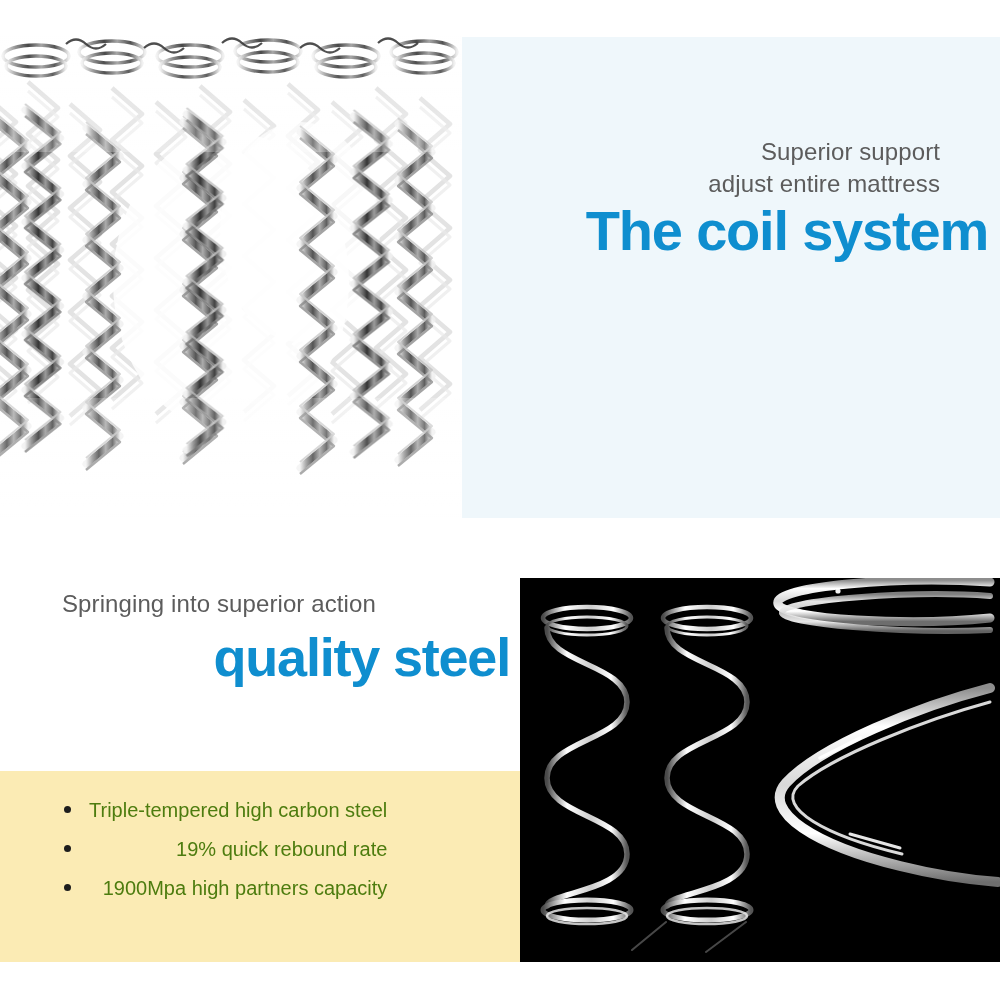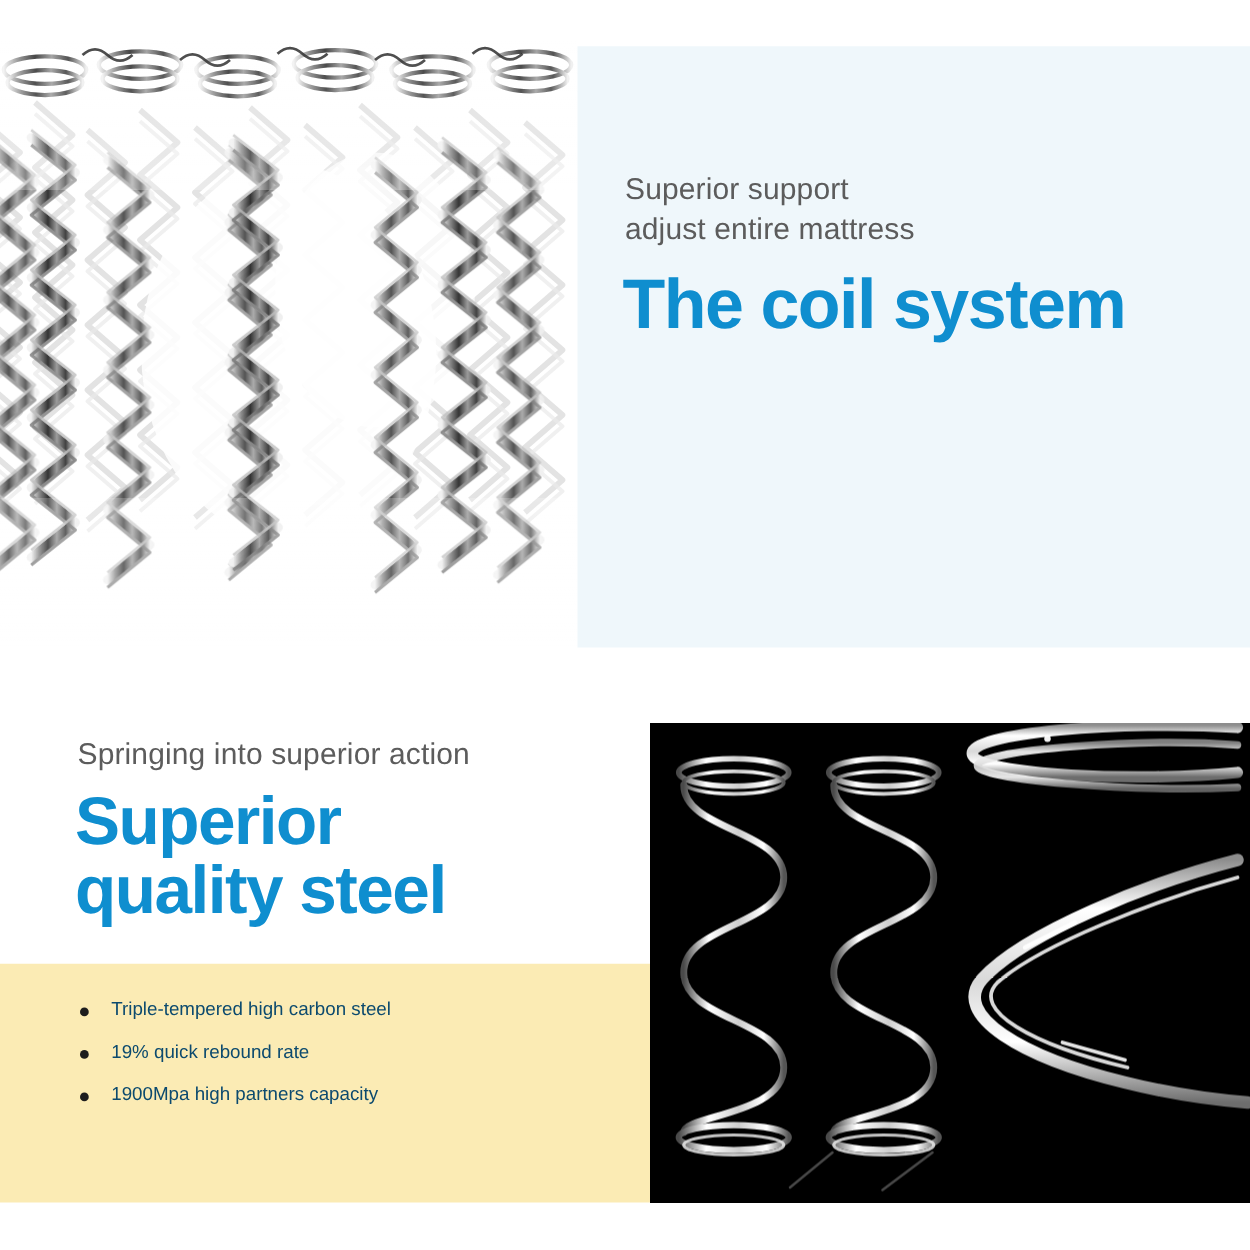--- a/index.html
+++ b/index.html
@@ -13,20 +13,21 @@
     font-family: "Liberation Sans", sans-serif;
     overflow: hidden;
     position: relative;
   }
 
   .page {
     position: relative;
     width: 1000px;
     height: 1000px;
     background: #ffffff;
+    text-align: right;
   }
 
   
   .top-section {
     position: absolute;
     left: 0;
     top: 0;
     width: 1000px;
     height: 518px;
   }
@@ -60,21 +61,21 @@
     color: #5c5c5c;
     font-size: 24px;
     line-height: 1.35;
     font-weight: 400;
     letter-spacing: 0.1px;
   }
 
   .headline-blue {
     position: absolute;
     left: 36px;
-    top: 178px;
+    top: 166px;
     width: 490px;
     color: #0f8ecf;
     font-size: 56px;
     line-height: 1.0;
     font-weight: 700;
     letter-spacing: -1.2px;
   }
 
   .body-copy {
     position: absolute;
@@ -142,22 +143,22 @@
     position: absolute;
     left: 60px;
     top: 29px;
     margin: 0;
     padding: 0;
     list-style: none;
   }
   .feature-list li {
     position: relative;
     padding-left: 29px;
-    color: #0c4a6e;
-    font-size: 15px;
+    color: #4d7c0f;
+    font-size: 20px;
     line-height: 1.0;
     margin-bottom: 19px;
     white-space: nowrap;
   }
   .feature-list li .dot {
     position: absolute;
     left: 4px;
     top: 6px;
     width: 7px;
     height: 7px;
@@ -285,21 +286,20 @@
 
     </div>
   </div>
 
   <div class="bottom-section">
 
     <div class="left-copy">
       <div class="eyebrow2">Springing into superior action</div>
 
       <div class="headline-blue2">
-        <div>Superior</div>
         <div>quality steel</div>
       </div>
 
       <div class="yellow-panel">
         <ul class="feature-list">
           <li>
             <span class="dot"></span>
             <span>Triple-tempered high carbon steel</span>
           </li>
           <li>

